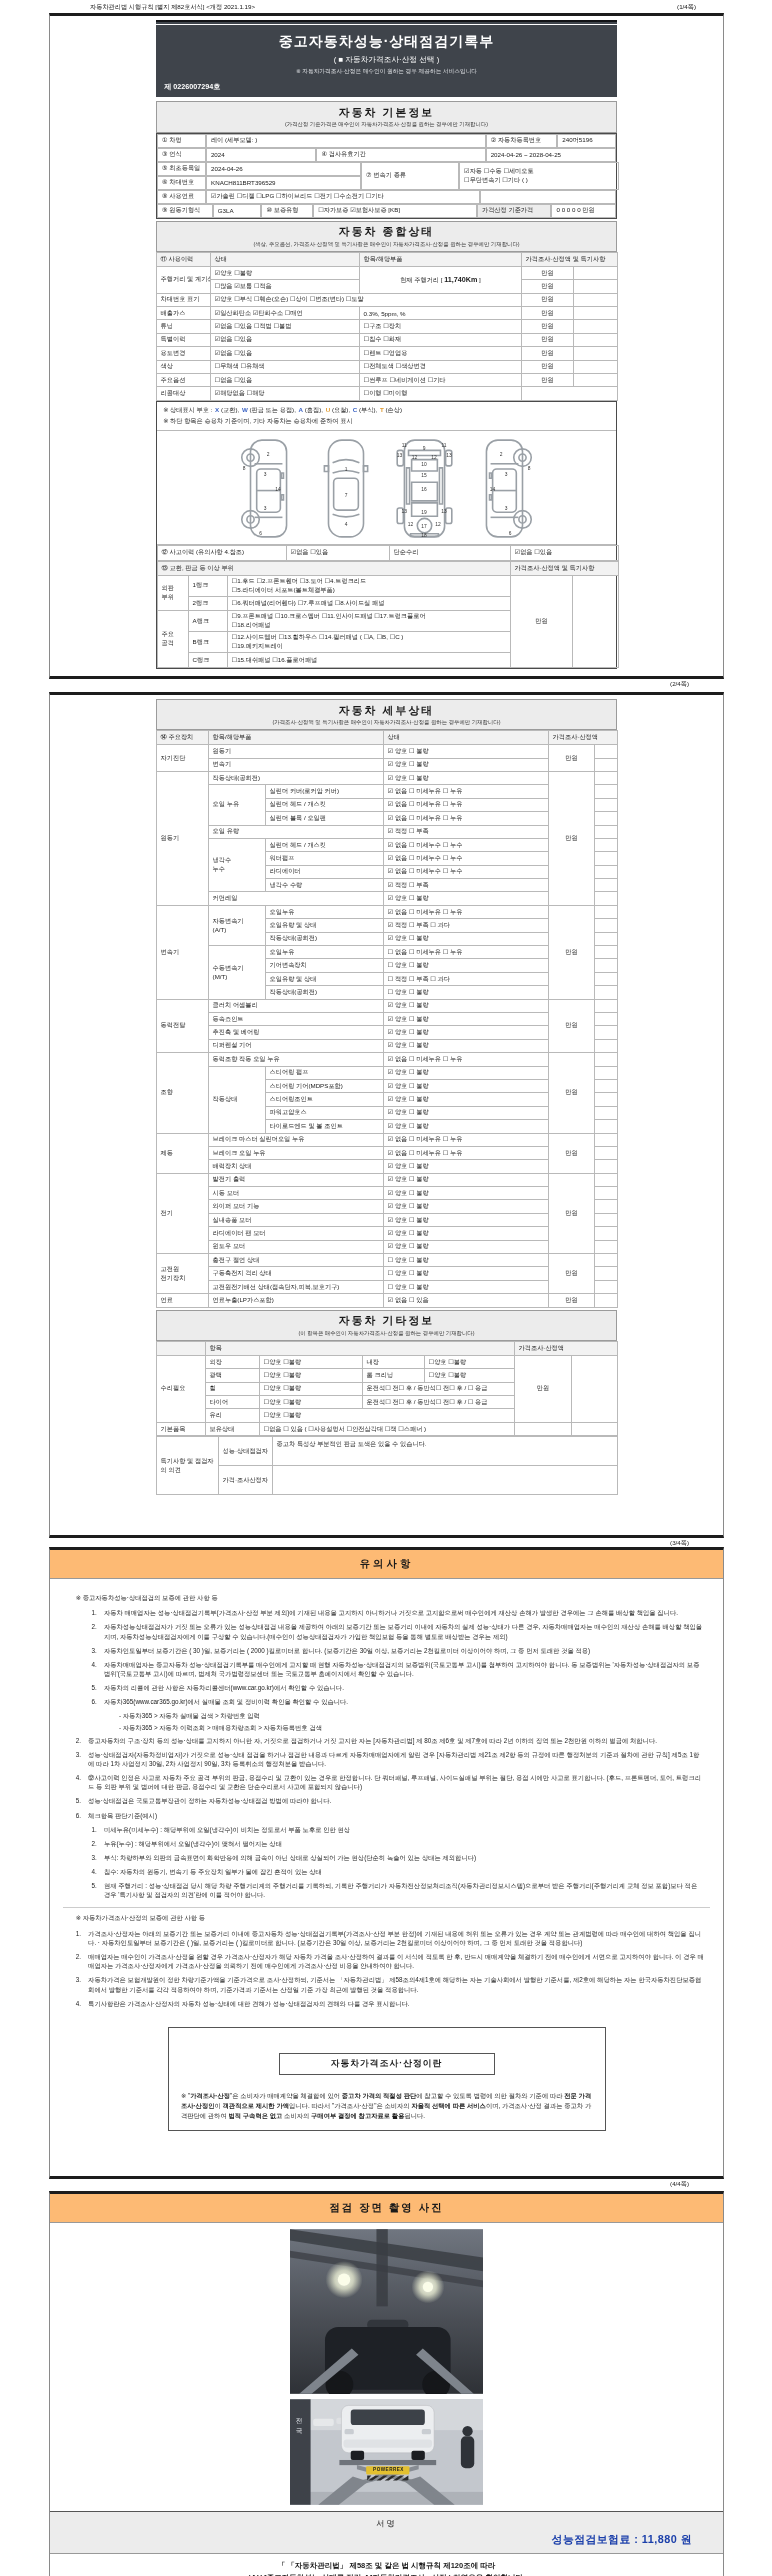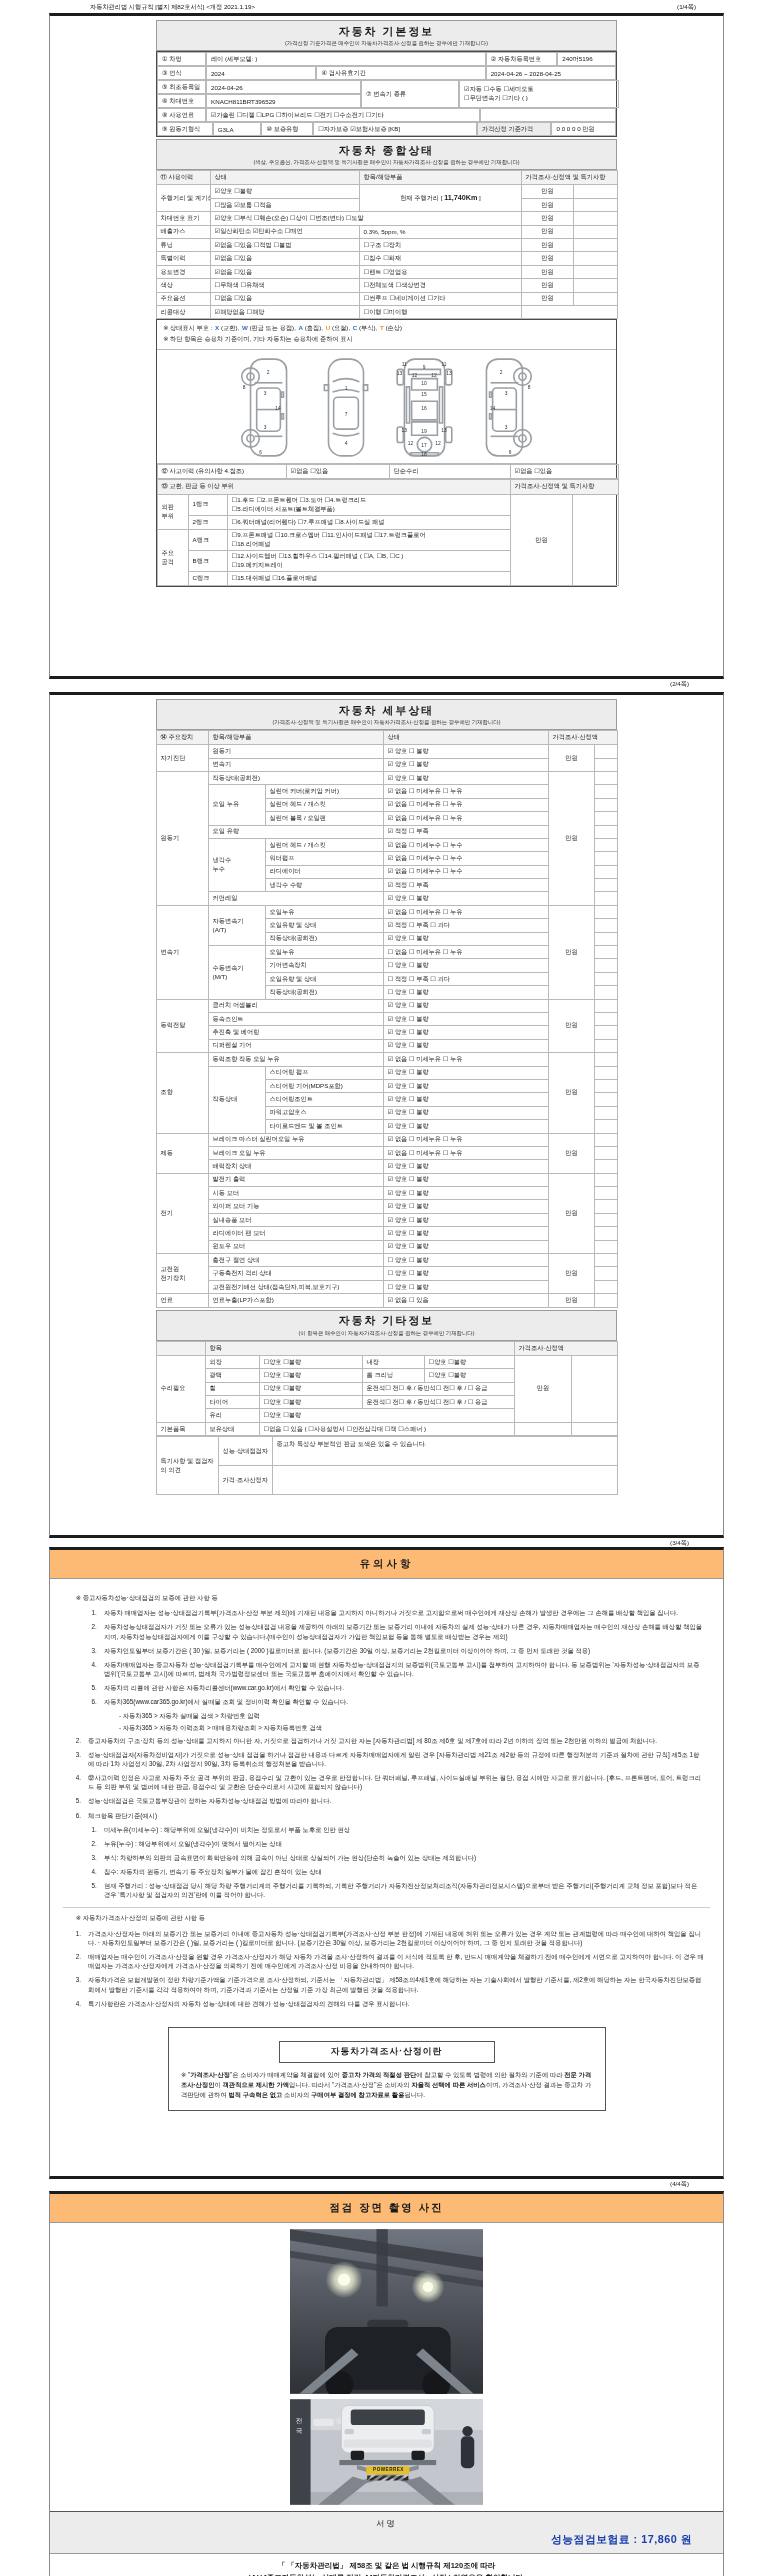--- a/index.html
+++ b/index.html
@@ -63,21 +63,21 @@
   .ncontent{padding:8.2px 18.5px 5.2px;font-size:6.3px;line-height:1.5}
   .nhead{margin:5.2px 0 6.2px;padding-left:7.2px}
   .nrule{border-top:0.5px solid #ccc;margin:7.2px -5.2px 2.1px}
   .nitem{display:flex;margin:0 0 4.6px}
   .nitem .nn{width:12.4px;flex:none}
   .nitem .nt{white-space:normal}
   .nitem.lv0{margin-left:7.2px}
   .nitem.lv1{margin-left:23px}
   .nitem.lv2{margin-left:38px;margin-bottom:2.6px}
   .survey-box{width:438px;margin:9.3px auto 0;border:0.5px solid #555;padding:8.2px 12.4px 9.3px}
-  .survey-title{width:216px;margin:4px auto;border:0.5px solid #555;text-align:center;font-size:8.8px;font-weight:bold;padding:4.1px 0;letter-spacing:1px}
+  .survey-title{width:216px;margin:16px auto;border:0.5px solid #555;text-align:center;font-size:8.8px;font-weight:bold;padding:4.1px 0;letter-spacing:1px}
   .survey-p{margin-top:7.2px;font-size:6.3px;line-height:1.6;white-space:normal}
   
   .photo{position:relative;display:block;margin:5.2px auto 0;width:193px}
   .photo svg{display:block}
   .brand-label{position:absolute;left:77px;top:68px;width:43px;text-align:center;font-size:4.6px;font-weight:bold;color:#222;letter-spacing:0.5px}
   .pillar-label{position:absolute;left:4.1px;top:13.4px;writing-mode:vertical-rl;color:#dfe3e8;font-size:6.7px;letter-spacing:4.1px}
   .sig-bar{background:#ececec;border-top:1px solid #555;border-bottom:0.5px solid #999;padding:6.2px 31px 6.2px;margin-top:6.2px}
   .sig-label{text-align:center;font-size:8.2px;font-weight:normal;letter-spacing:2.1px}
   .sig-fee{text-align:right;color:#1b3faa;font-size:10.8px;font-weight:bold;margin-top:4.1px;letter-spacing:0.5px}
   .confirm{ text-align:center;font-size:7.5px;font-weight:bold;margin-top:5.2px;line-height:1.6}
@@ -85,20 +85,27 @@
 </head>
 <body>
 
 <div class="meta">
   <span>자동차관리법 시행규칙 [별지 제82호서식] &lt;개정 2021.1.19&gt;</span>
   <span>(1/4쪽)</span>
 </div>
 
 <div class="frame" id="frame1">
 
+  <div class="doc-header">
+    <div class="stripe"></div>
+    <div class="doc-title">중고자동차성능·상태점검기록부</div>
+    <div class="doc-sub">( ■ 자동차가격조사·산정 선택 )</div>
+    <div class="doc-note">※ 자동차가격조사·산정은 매수인이 원하는 경우 제공하는 서비스입니다</div>
+    <div class="doc-no">제 0226007294호</div>
+  </div>
 
   <div class="content">
     <div class="band">
       <h2>자동차 기본정보</h2>
       <div class="bnote">(가격산정 기준가격은 매수인이 자동차가격조사·산정을 원하는 경우에만 기재합니다)</div>
     </div>
     <div class="btable">
       <div class="brow">
         <div class="bc" style="width:49px">① 차명</div>
         <div class="bc" style="width:281px">레이 (세부모델: )</div>
@@ -869,20 +876,20 @@
       <rect x="0" y="0" width="40" height="205" fill="#3e4249"></rect>
       <circle cx="345" cy="62" r="10" fill="#2e3238"></circle>
       <rect x="332" y="72" width="26" height="62" rx="9" fill="#2e3238"></rect>
     </svg>
     <span class="brand-label">POWERREX</span>
     <span class="pillar-label">전국</span>
   </div>
 
   <div class="sig-bar">
     <div class="sig-label">서명</div>
-    <div class="sig-fee">성능점검보험료 : 17,860 원</div>
+    <div class="sig-fee">성능점검보험료 : 11,880 원</div>
   </div>
   <div class="confirm">
     <div>「 「자동차관리법」 제58조 및 같은 법 시행규칙 제120조에 따라</div>
     <div>( [ V ]중고자동차성능·상태를 점검, [  ]자동차가격조사 · 산정 ) 하였음을 확인합니다.</div>
   </div>
 </div>
 
 
 </body></html>

